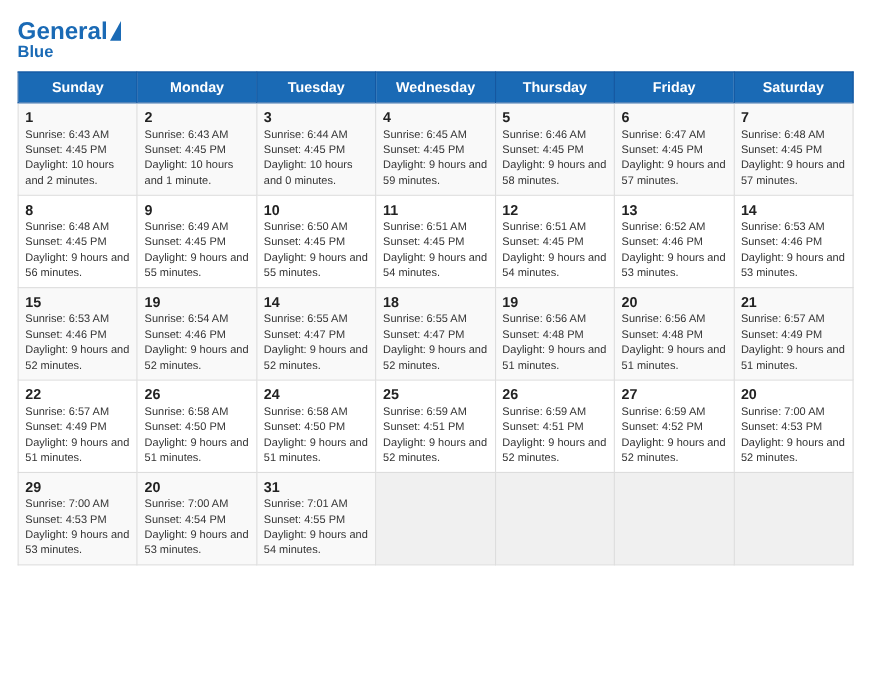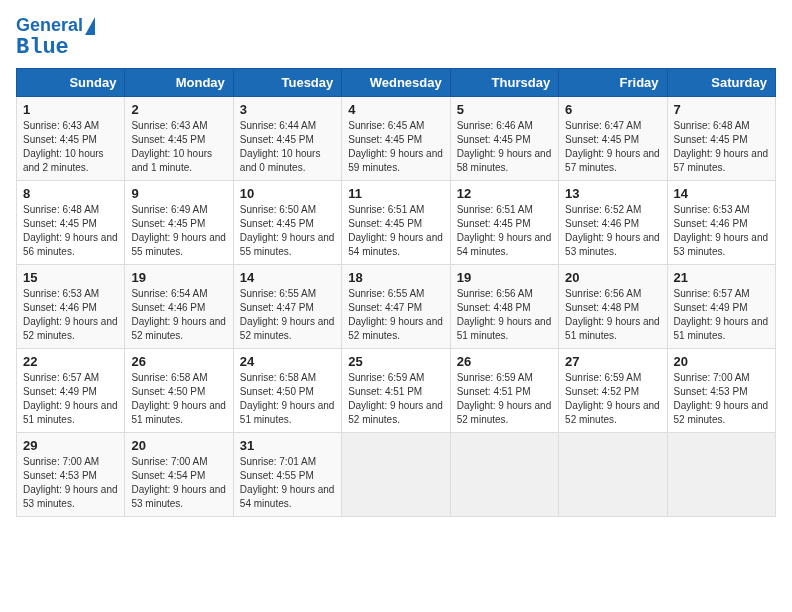--- a/index.html
+++ b/index.html
@@ -15,21 +15,21 @@
       justify-content: space-between;
       align-items: flex-start;
       margin-bottom: 8px;
     }
     .logo {
       display: flex;
       flex-direction: column;
       align-items: flex-start;
     }
     .logo-text {
-      font-size: 18px;
+      font-size: 22px;
       font-weight: bold;
       color: #333;
       line-height: 1.1;
     }
     .logo-text span.blue { color: #1a6ab5; }
     .logo-triangle {
       width: 0;
       height: 0;
       border-left: 10px solid transparent;
       border-bottom: 18px solid #1a6ab5;
@@ -54,21 +54,21 @@
       color: #444;
     }
     .calendar {
       width: 100%;
       border-collapse: collapse;
       border: 1px solid #ccc;
     }
     .calendar th {
       background-color: #1a6ab5;
       color: #fff;
-      text-align: right;
+      text-align: center;
       padding: 6px 8px;
       font-size: 13px;
       font-weight: bold;
       border: 1px solid #1557a0;
     }
     .calendar td {
       vertical-align: top;
       padding: 5px 6px;
       border: 1px solid #ddd;
       font-size: 10px;
@@ -101,21 +101,21 @@
   </style>
 </head>
 <body>
 
 <div class="header">
   <div class="logo">
     <div class="logo-row">
       <span class="logo-text"><span class="blue">General</span></span>
       <span class="logo-triangle"></span>
     </div>
-    <span class="logo-text" style="color:#1a6ab5;font-size:22px;font-family:Liberation Mono, monospace;">Blue</span>
+    <span class="logo-text" style="color:#1a6ab5;font-size:15px;">Blue</span>
   </div>
   <div class="title-block">
     <h1></h1>
     <h2></h2>
   </div>
 </div>
 
 <table class="calendar">
   <thead>
     <tr>

